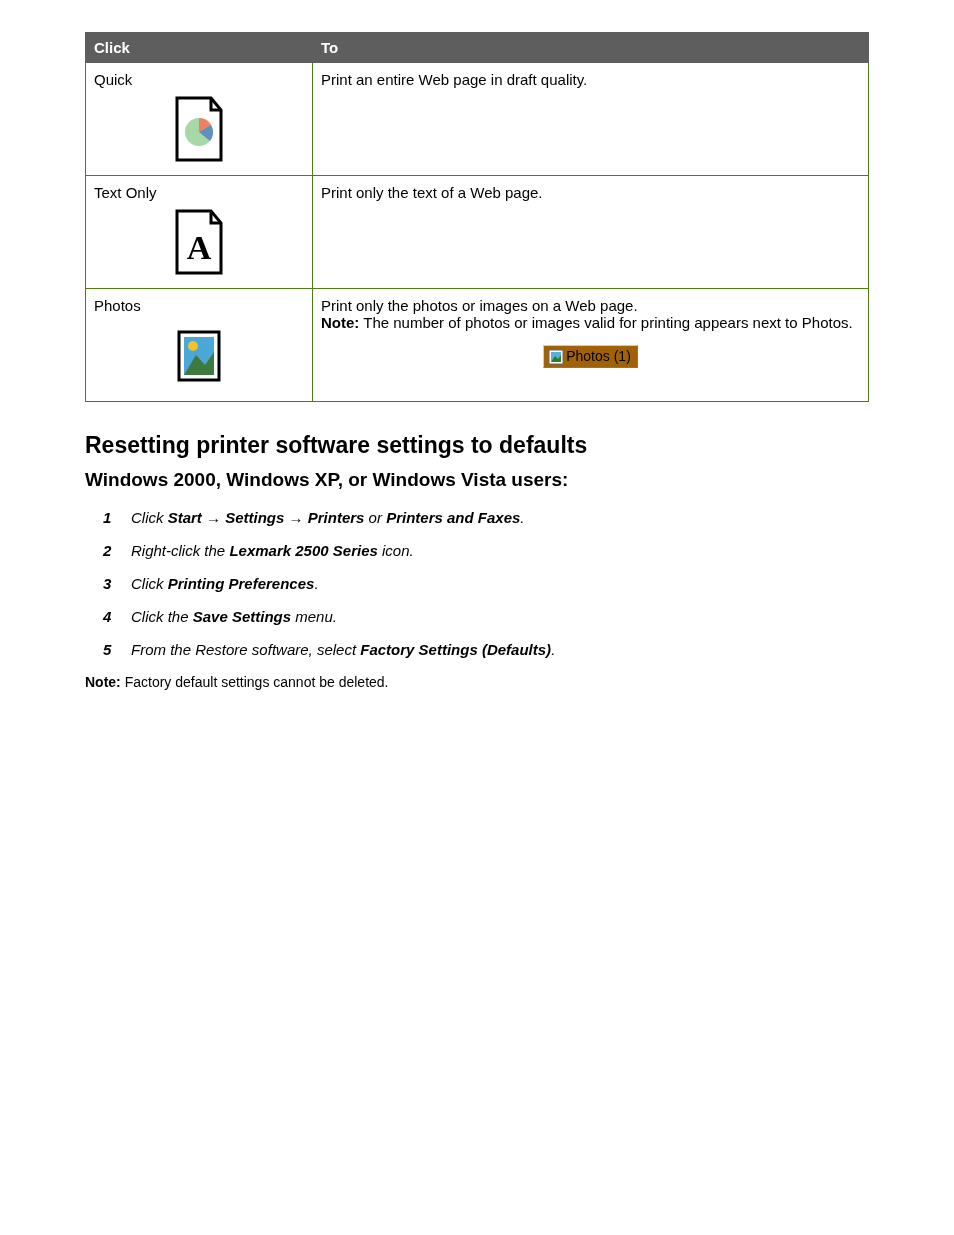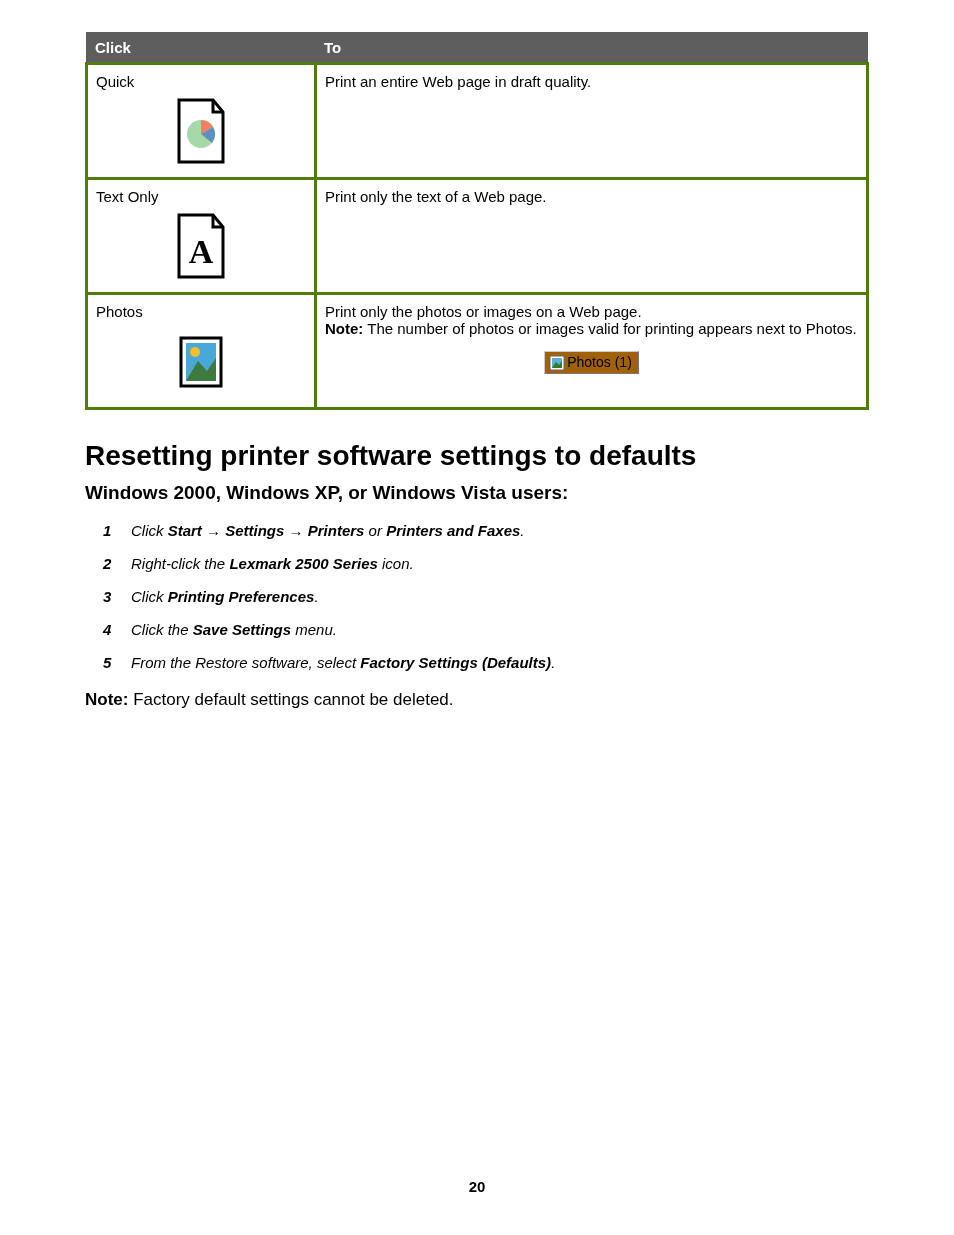--- a/index.html
+++ b/index.html
@@ -23,36 +23,36 @@
   }
   table.options th {
     background: #5e5e5e;
     color: #fff;
     text-align: left;
     font-weight: bold;
     padding: 6px 8px;
     border: 1px solid #5e5e5e;
   }
   table.options td {
-    border: 3px solid #4d7c0f;
+    border: 1px solid #4d7c0f;
     padding: 8px 8px;
     vertical-align: top;
   }
   table.options td.icon-cell {
     width: 210px;
   }
   .icon-label {
     display: block;
     margin-bottom: 6px;
   }
   .icon-wrap {
     text-align: center;
   }
   h2.section {
-    font-size: 28px;
+    font-size: 23px;
     font-weight: bold;
     margin: 30px 0 10px 0;
   }
   h3.subsection {
     font-size: 19px;
     font-weight: bold;
     margin: 0 0 16px 0;
   }
   ol.steps {
     list-style: none;
@@ -69,21 +69,21 @@
     line-height: 1.4;
     font-style: italic;
   }
   ol.steps > li::before {
     content: counter(step);
     position: absolute;
     left: -10px;
     font-weight: bold;
   }
   .note {
-    font-size: 17px;
+    font-size: 14px;
   }
   .page-num {
     position: absolute;
     bottom: 40px;
     left: 0;
     right: 0;
     text-align: center;
     font-weight: bold;
     font-size: 15px;
   }
@@ -203,15 +203,14 @@
   </li>
   <li>
     <span>From the Restore software, select </span><strong>Factory Settings (Defaults)</strong><span>.</span>
   </li>
 </ol>
 
 <p class="note">
   <strong>Note:</strong><span> Factory default settings cannot be deleted.</span>
 </p>
 
-<div class="page-num">20</div>
 
 </div>
 
 </body></html>

